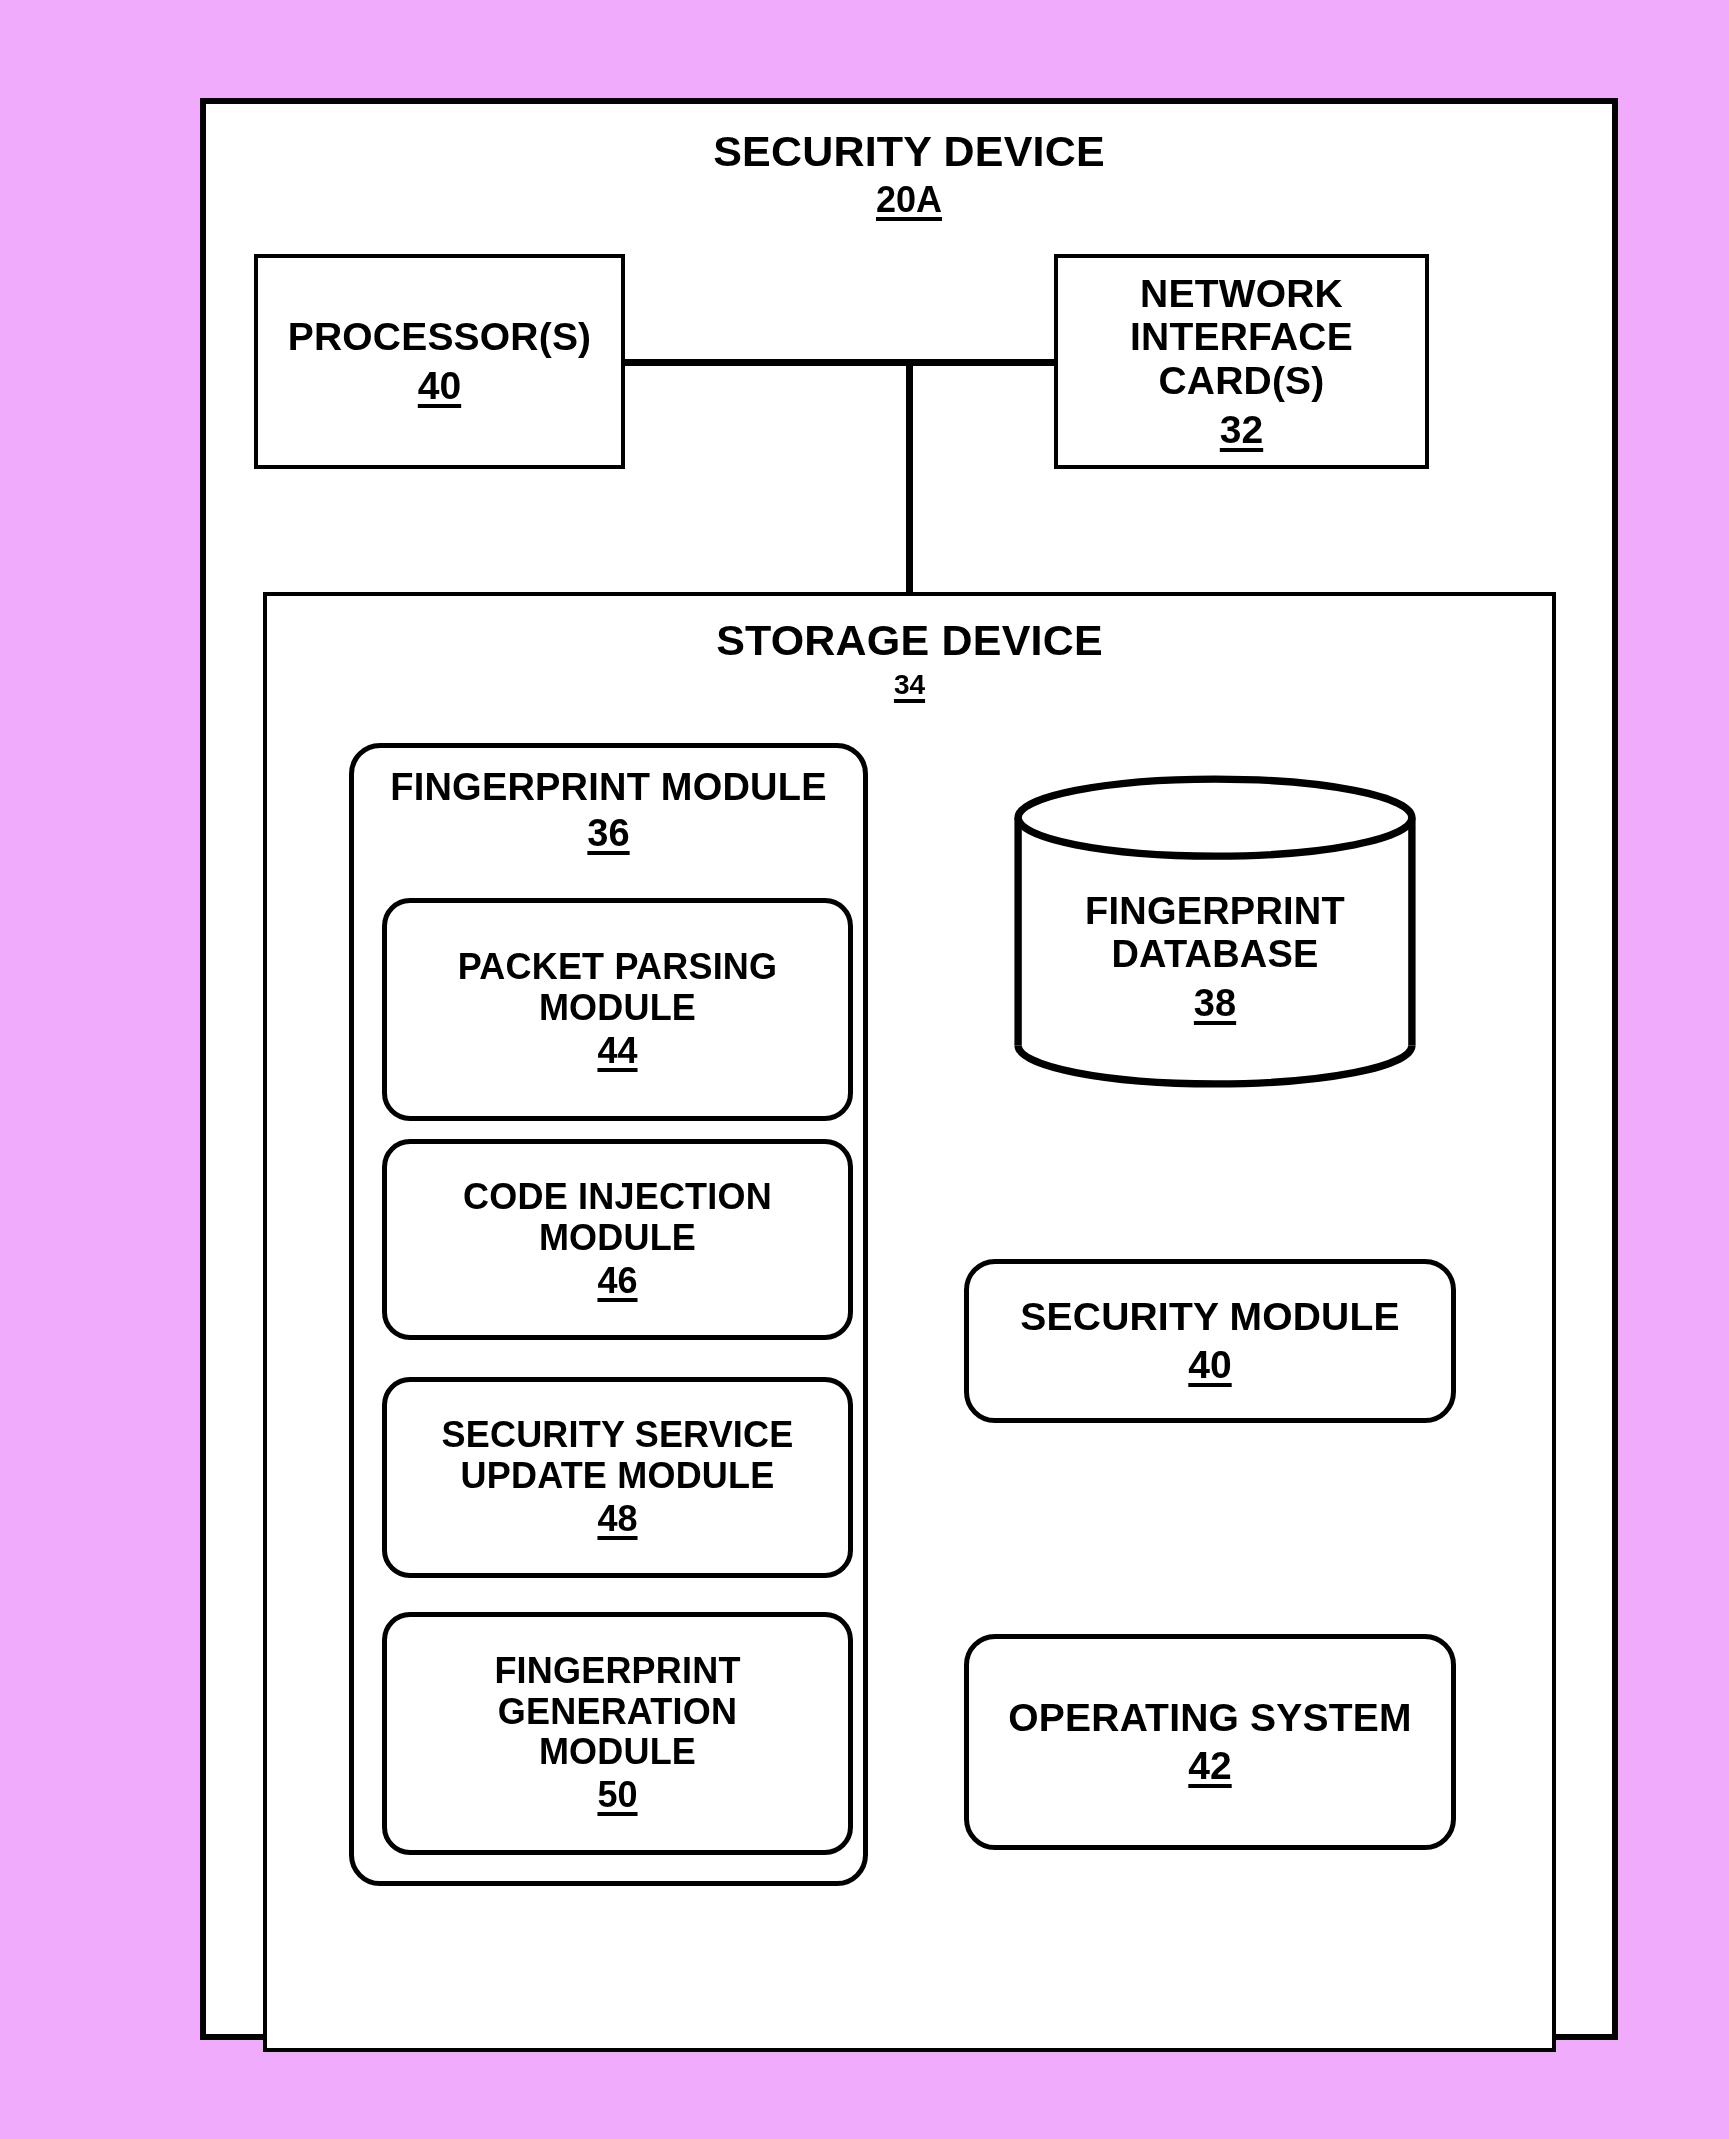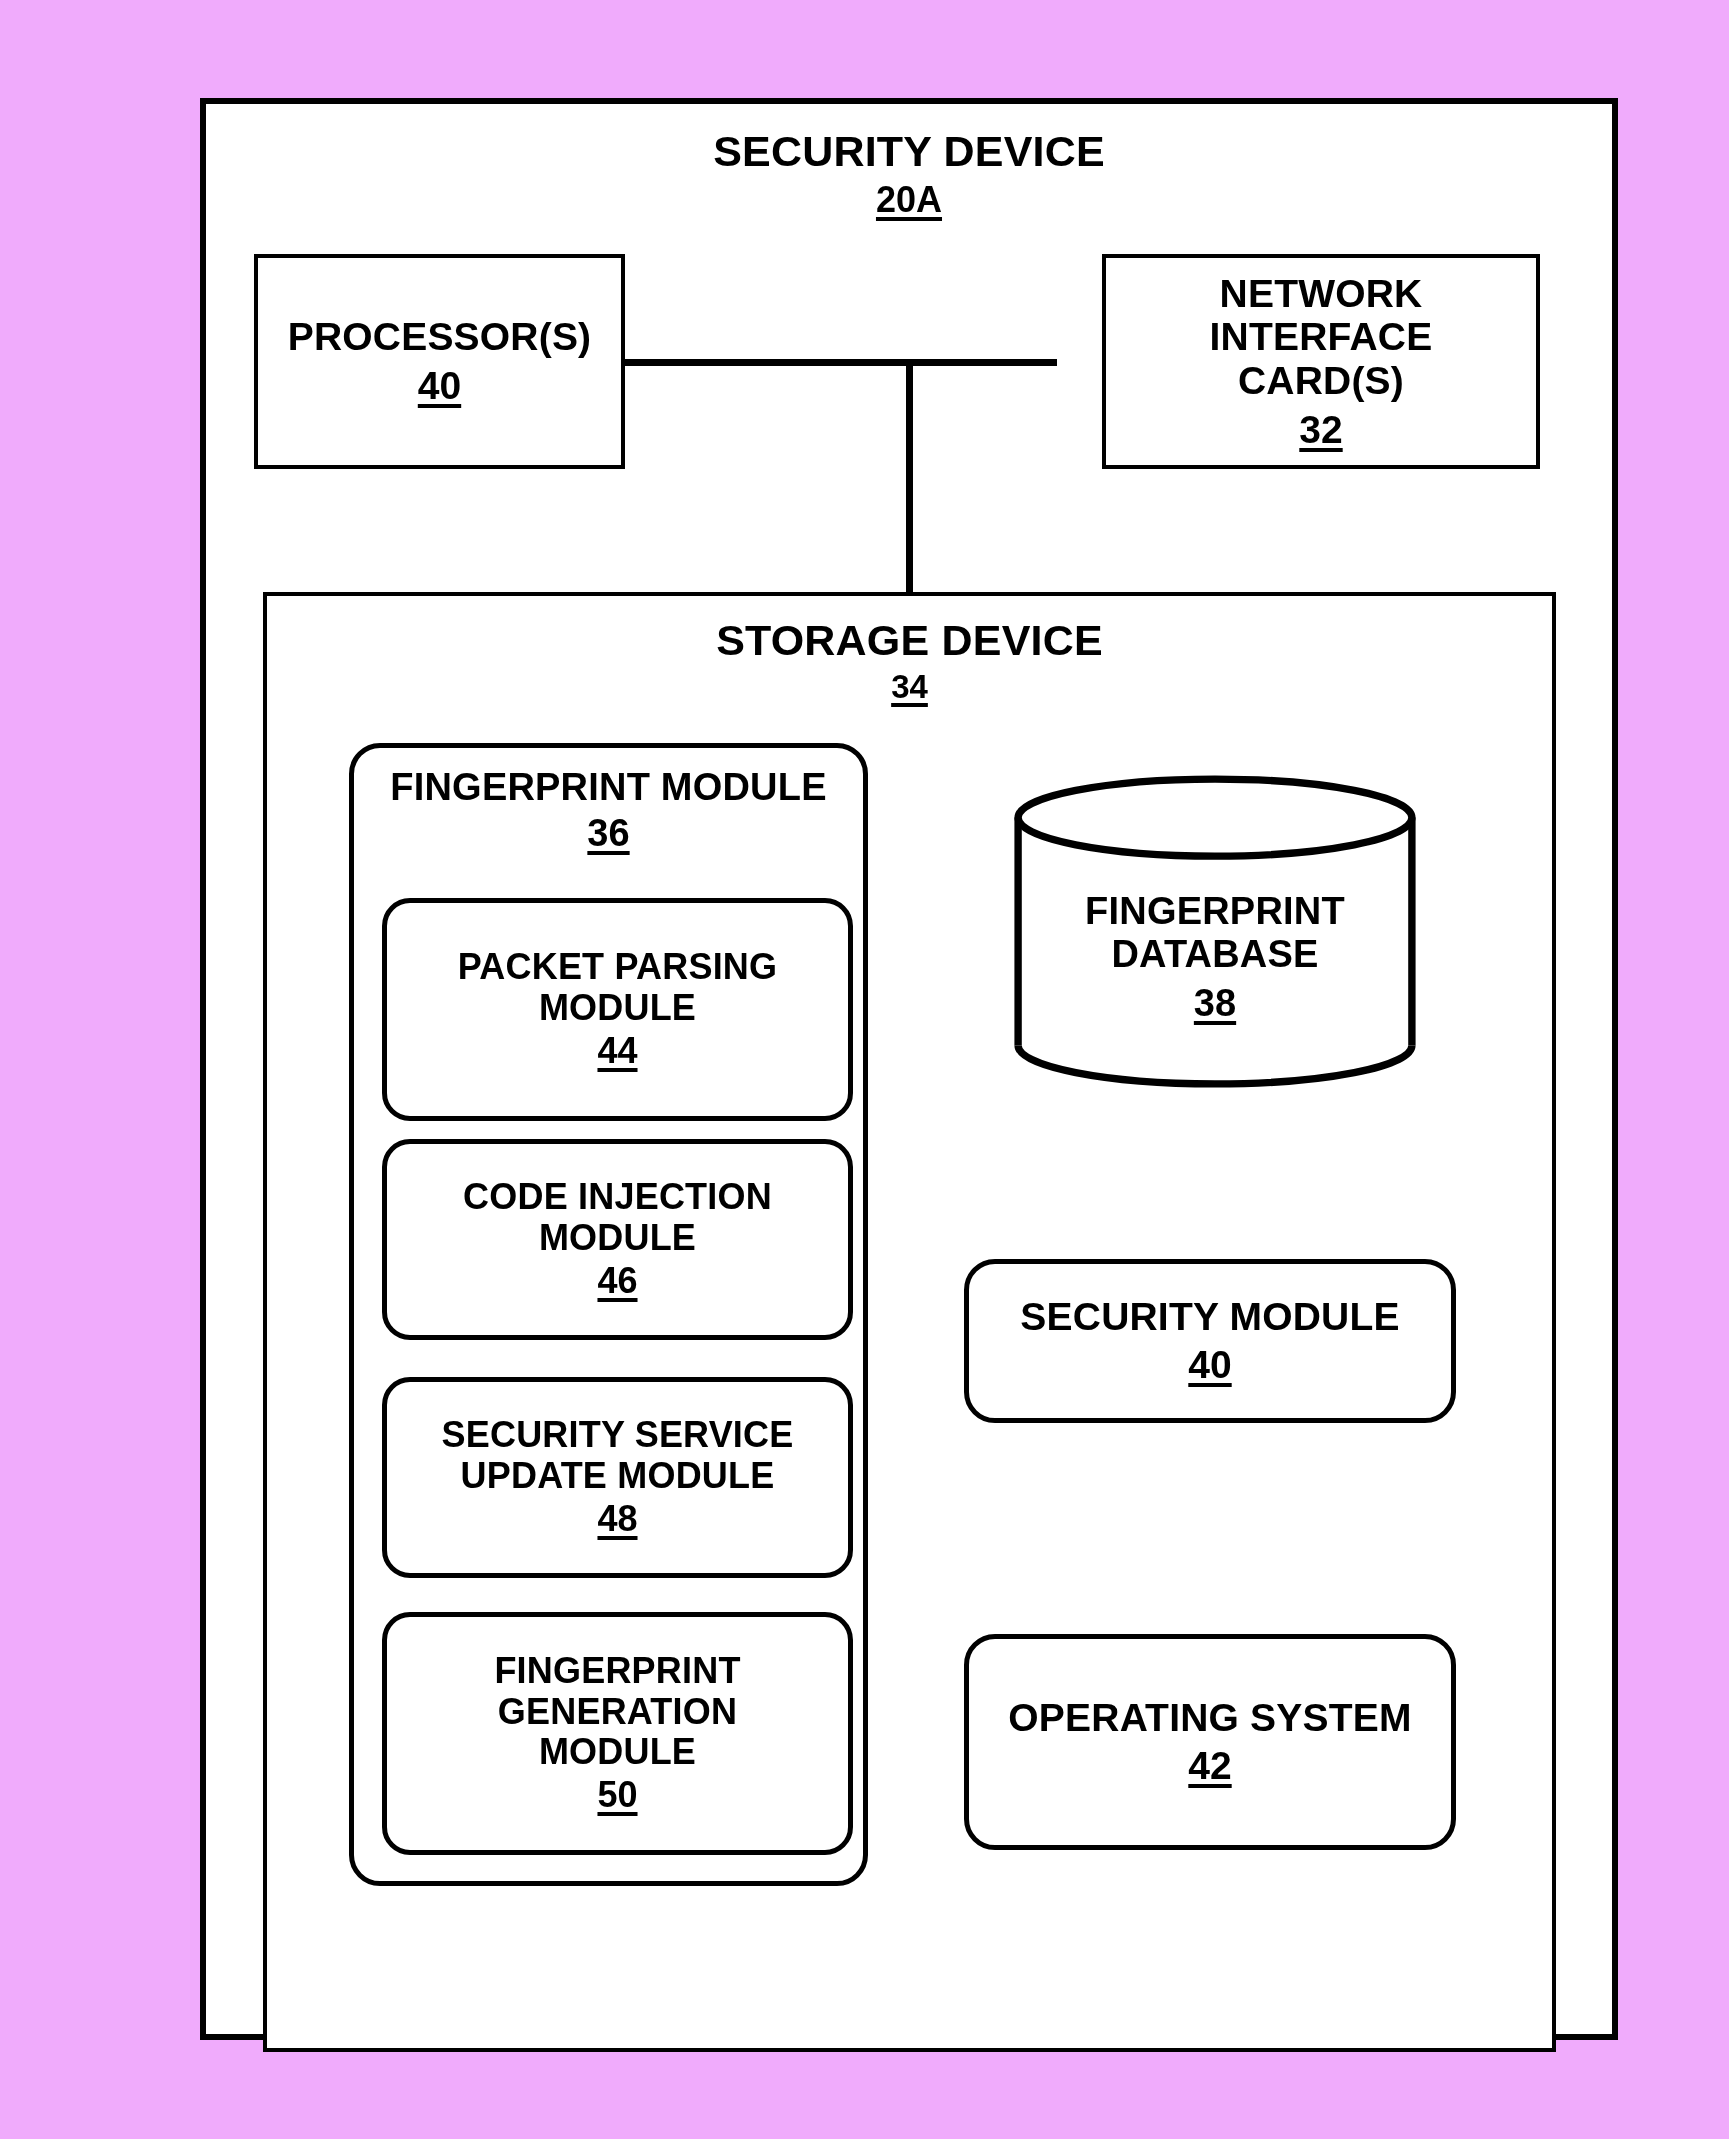--- a/index.html
+++ b/index.html
@@ -80,23 +80,23 @@
     top: 254px;
     width: 371px;
     height: 215px;
     justify-content: center;
   }
   #processor-label { font-size: 39px; font-weight: bold; }
   #processor-ref   { font-size: 39px; font-weight: bold; margin-top: 4.9px; }
 
   
   #nic {
-    left: 1102px;
+    left: 1054px;
     top: 254px;
-    width: 438px;
+    width: 375px;
     height: 215px;
     justify-content: center;
   }
   #nic-label { font-size: 39px; font-weight: bold; }
   #nic-ref   { font-size: 39px; font-weight: bold; margin-top: 4.9px; }
 
   
   .conn {
     position: absolute;
     background: #000000;
@@ -121,21 +121,21 @@
     width: 1293px;
     height: 1460px;
   }
   #storage-device-title {
     margin-top: 19.7px;
     font-size: 43px;
     font-weight: bold;
   }
   #storage-device-ref {
     margin-top: 4.9px;
-    font-size: 33px;
+    font-size: 28px;
     font-weight: bold;
   }
 
   
   #fingerprint-module {
     left: 349px;
     top: 743px;
     width: 519px;
     height: 1143px;
   }

